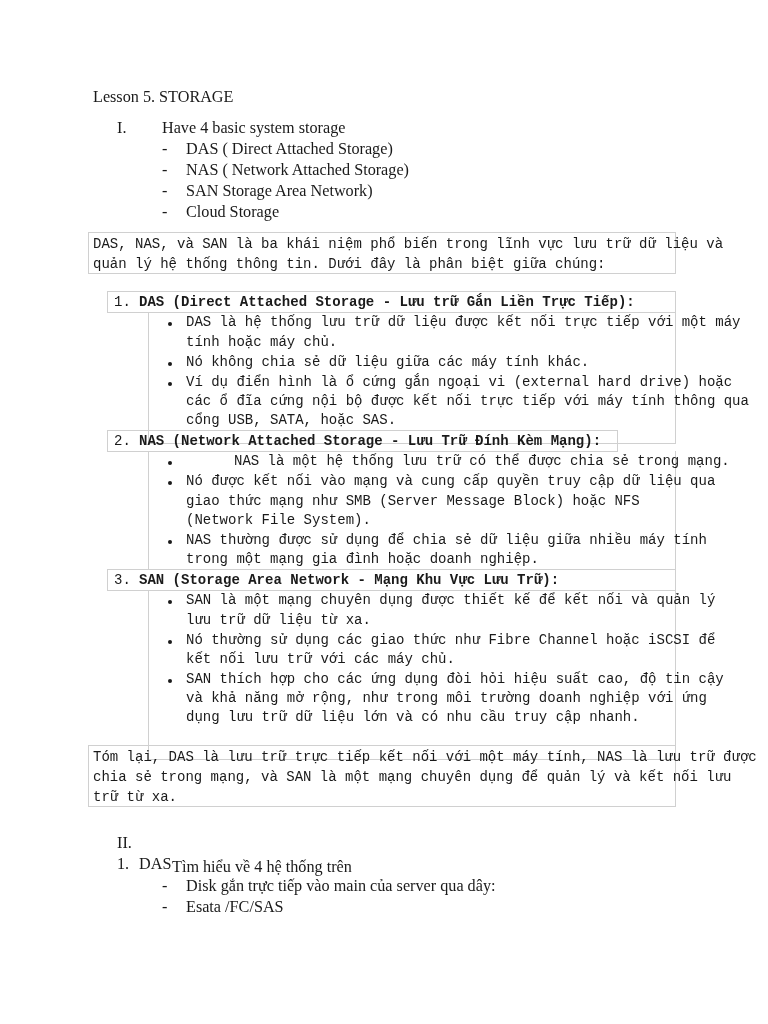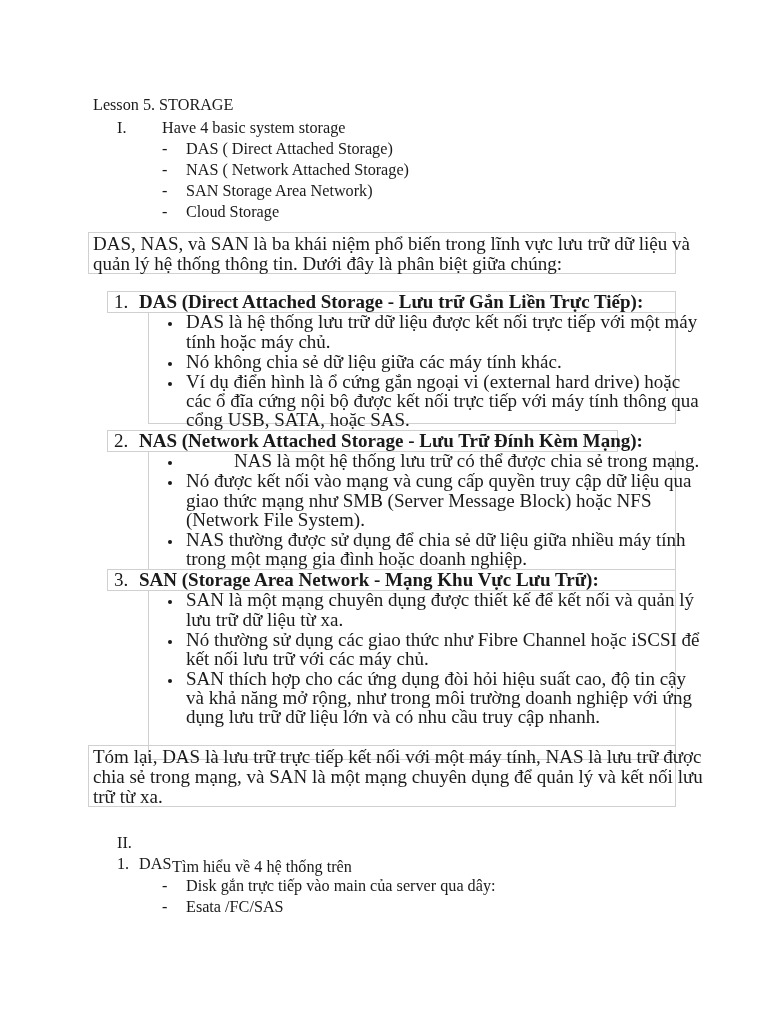--- a/index.html
+++ b/index.html
@@ -11,50 +11,50 @@
       width: 768px;
       height: 1024px;
       position: relative;
       overflow: hidden;
       font-family: "Liberation Serif", "DejaVu Serif", serif;
       color: #1a1a1a;
       font-size: 16px;
     }
     .line { position: absolute; white-space: nowrap; line-height: 20px; font-size: 16.2px; }
 
-    .title { left: 93px; top: 87px; margin-top: 8px; }
+    .title { left: 93px; top: 87px; }
     .roman1 { left: 117px; top: 118px; }
     .sec1-head { left: 162px; top: 118px; }
 
     .box {
       position: absolute;
       border: 1px solid #d0d0d0;
       box-sizing: border-box;
     }
     .intro-box { left: 88px; top: 232px; width: 588px; height: 42px; }
     .summary-box { left: 88px; top: 745px; width: 588px; height: 62px; }
 
     .hdr-box { left: 107px; height: 22px; }
     .hdr1 { top: 291px; width: 569px; }
     .hdr2 { top: 430px; width: 511px; }
     .hdr3 { top: 569px; width: 569px; }
 
     .body-box { left: 148px; width: 528px; border-top: none; }
-    .body1 { top: 312px; height: 112px; }
+    .body1 { top: 312px; height: 132px; }
     .body2 { top: 451px; height: 119px; }
     .body3 { top: 590px; height: 170px; padding-left: 15px; }
 
     .hdr-text { font-weight: bold; }
     .bullet {
       position: absolute;
       width: 4px; height: 4px;
       border-radius: 50%;
       background: #1a1a1a;
     }
-    .box-text { position: absolute; white-space: nowrap; line-height: 20px; font-size: 19px; }
+    .box-text { position: absolute; white-space: nowrap; line-height: 20px; font-size: 14px; font-family: Liberation Mono, monospace; }
   </style>
 </head>
 <body>
 
 <div class="line title">Lesson 5. STORAGE</div>
 
 <div class="line roman1">I.</div>
 <div class="line sec1-head">Have 4 basic system storage</div>
 
 <div>

